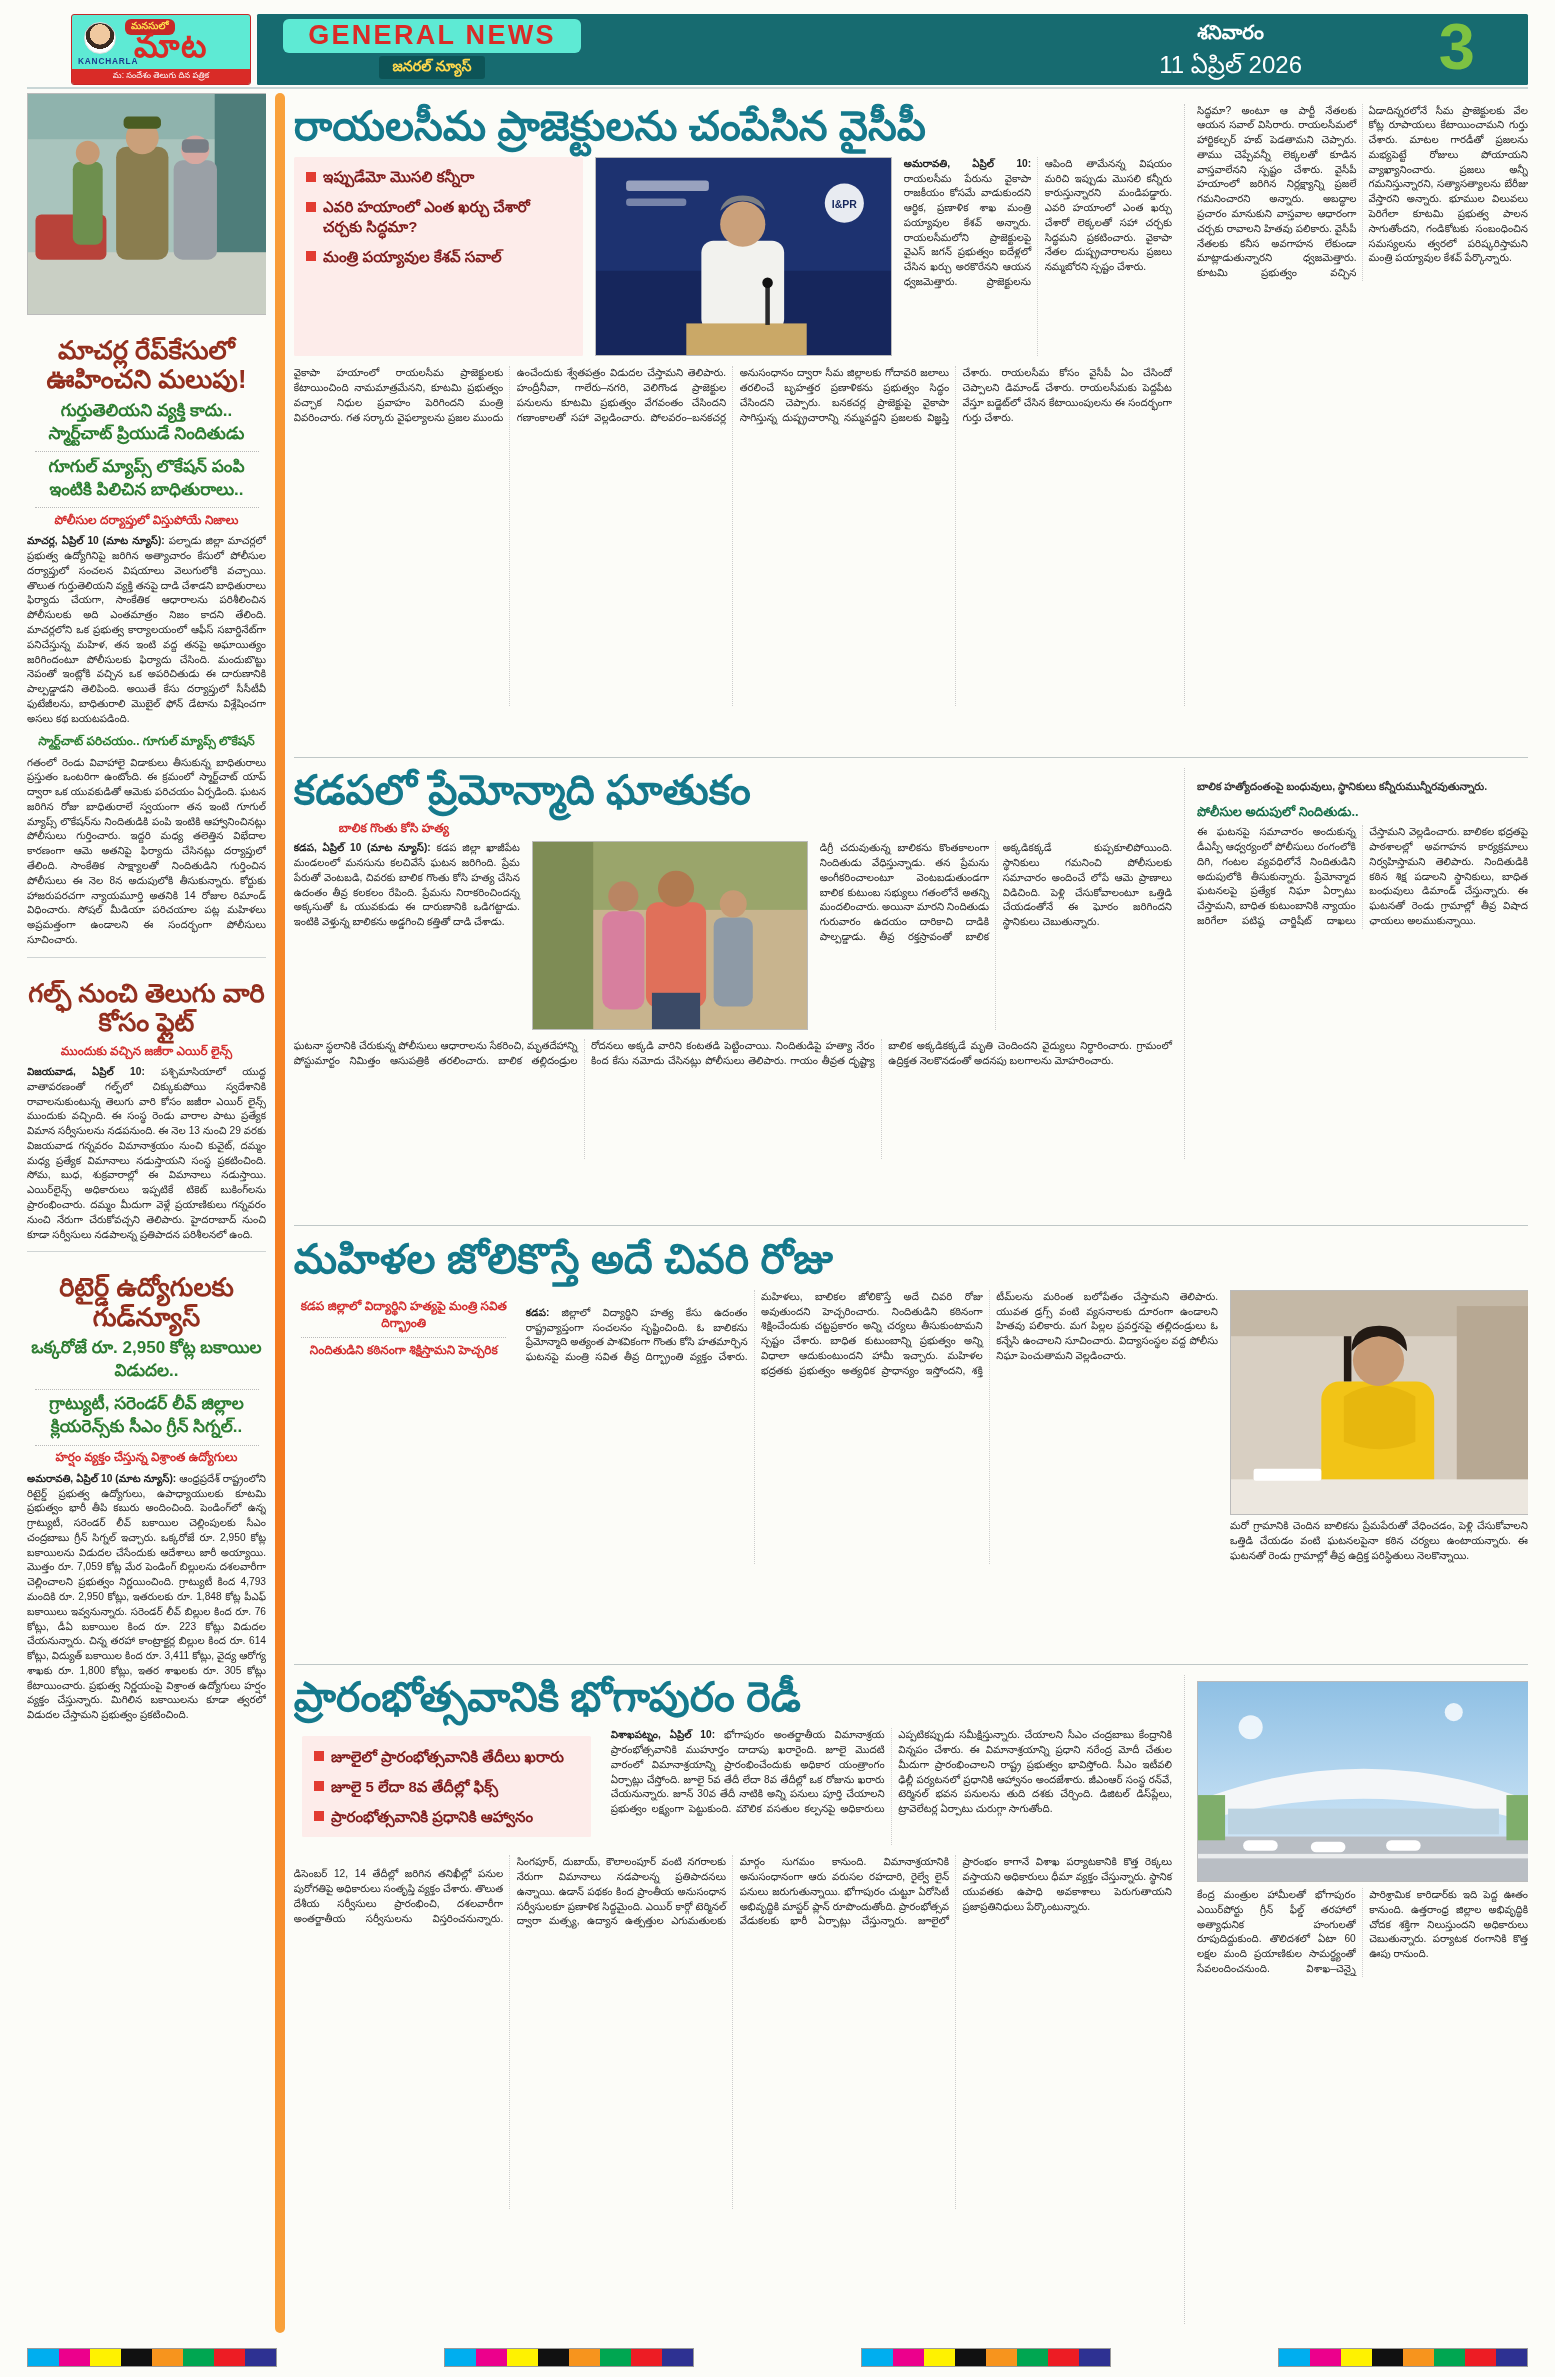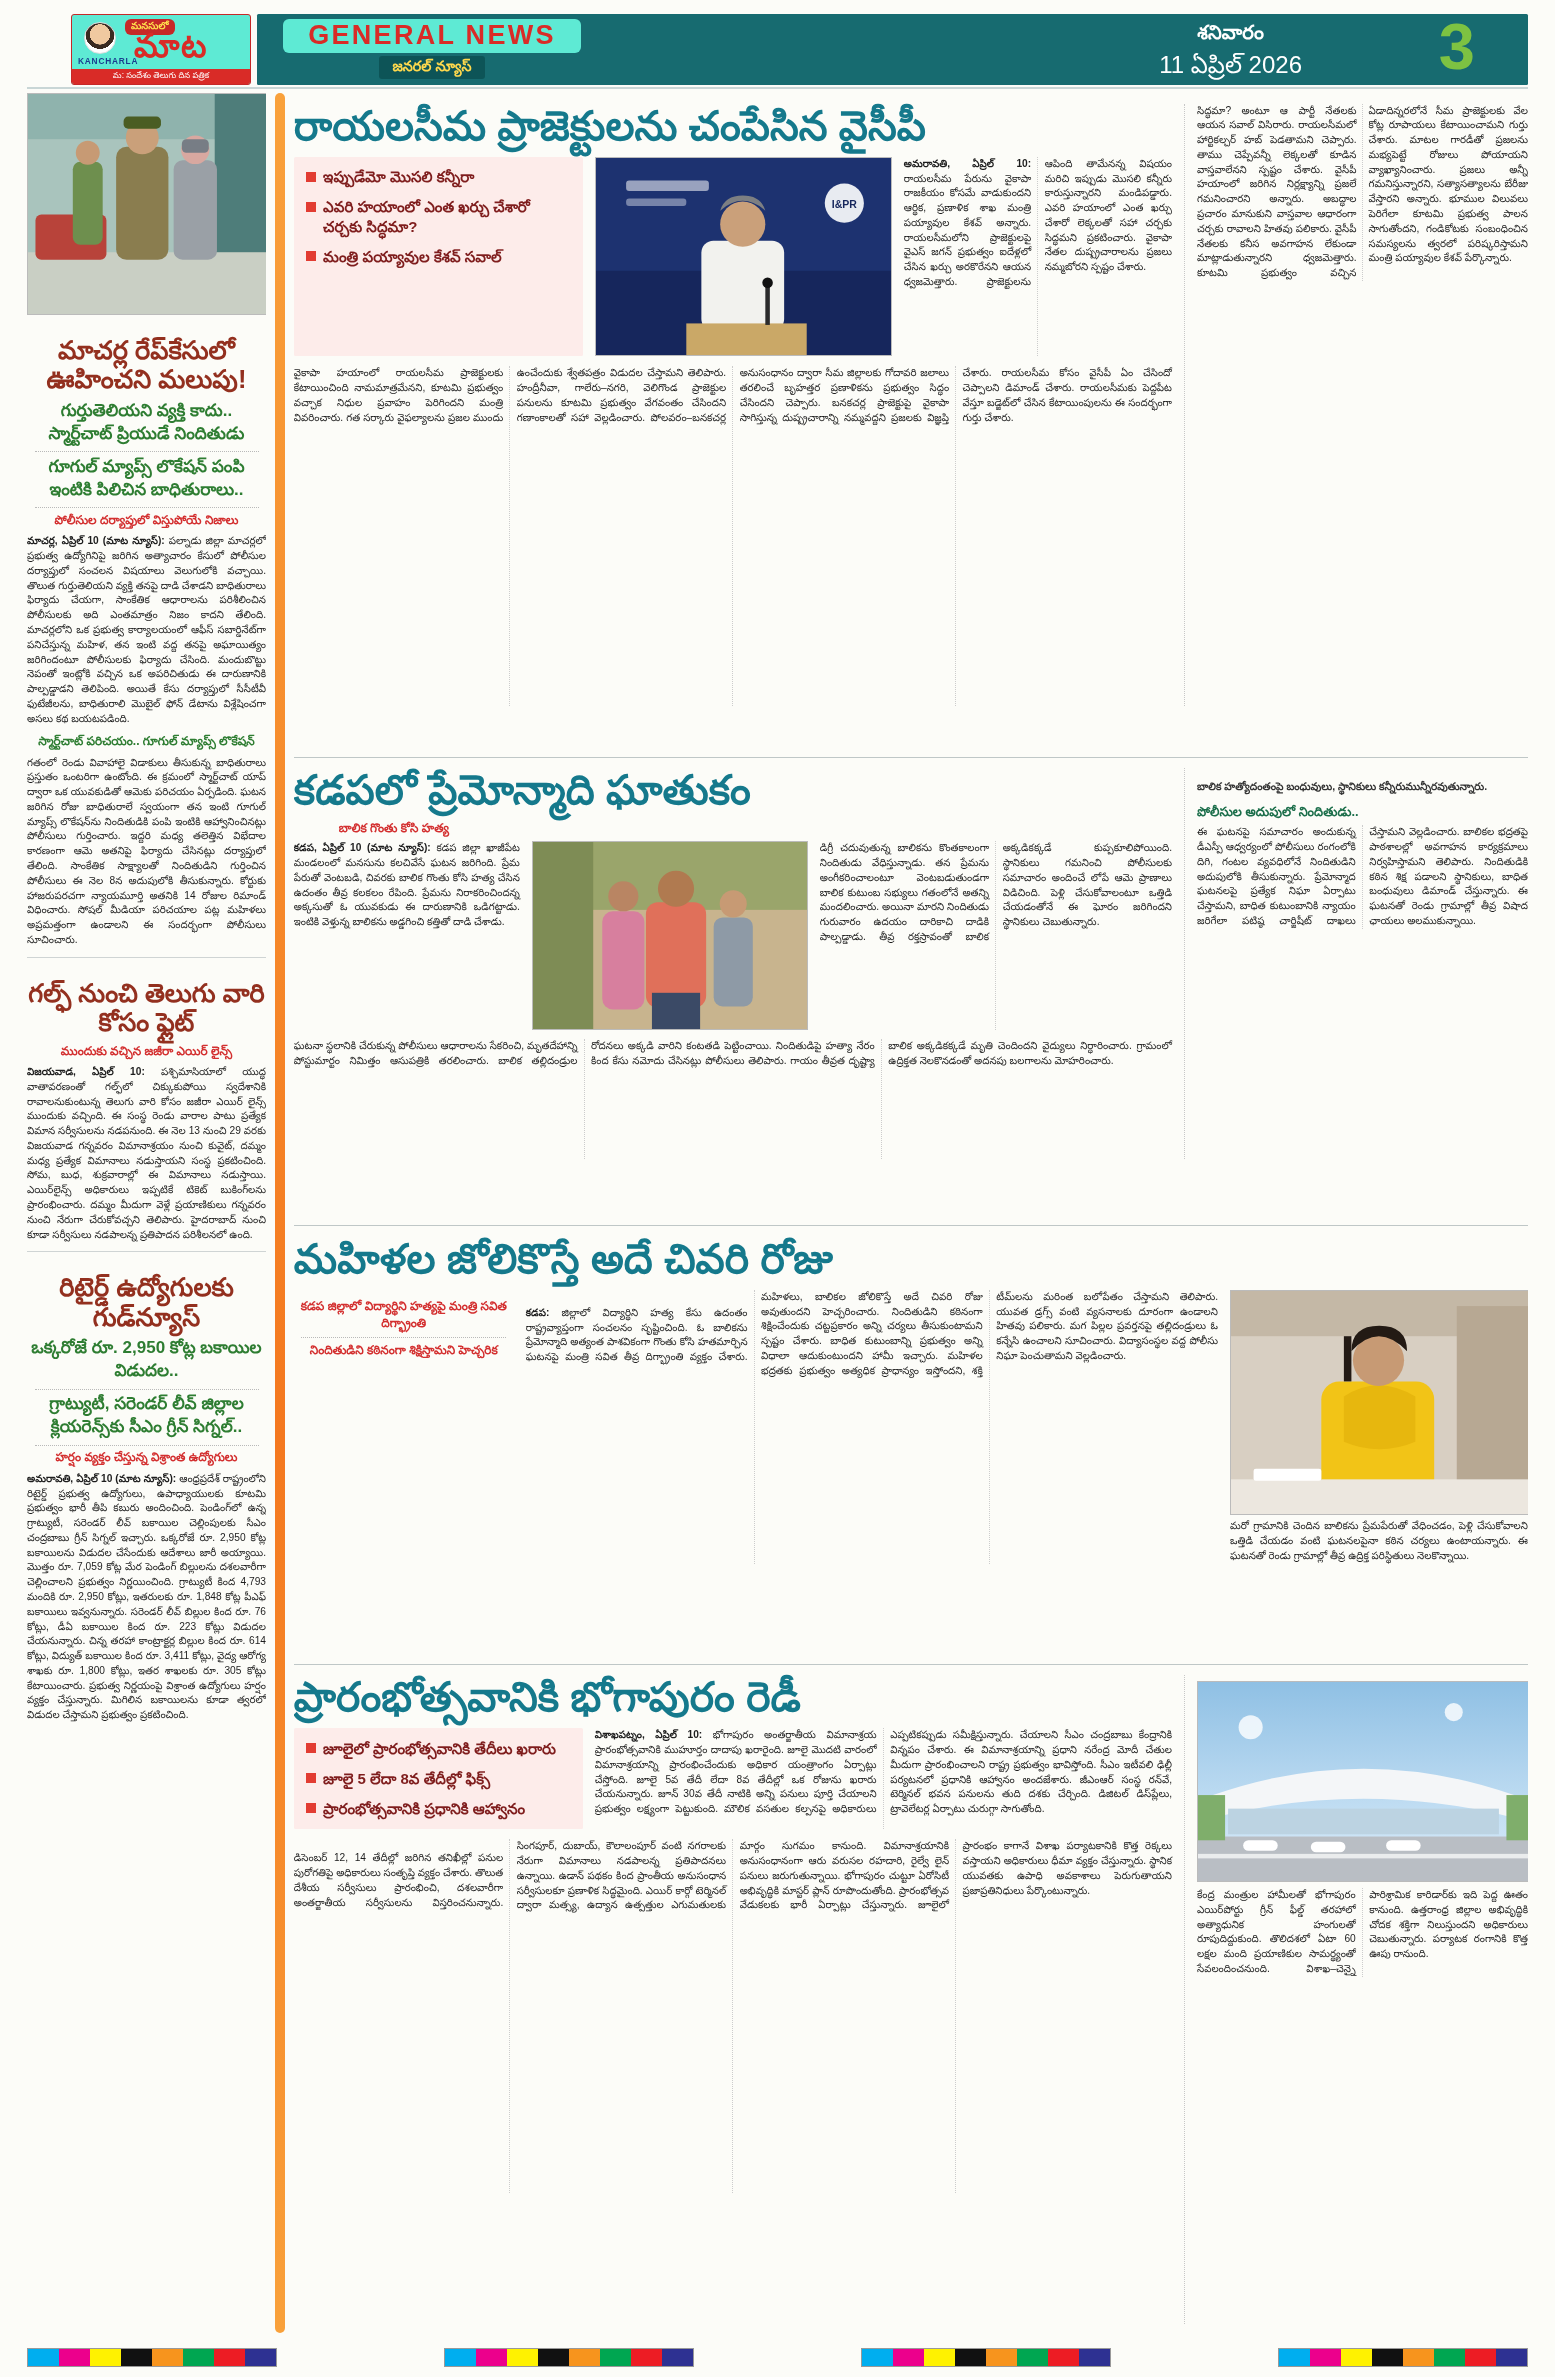--- a/index.html
+++ b/index.html
@@ -332,21 +332,21 @@
             </p>
           </div>
         </div>
       </section>
 
       <section class="story" id="story-bhogapuram">
         <div class="flex-row" style="height:100%;">
           <div class="grow">
             <h1 class="headline-teal">ప్రారంభోత్సవానికి భోగాపురం రెడీ</h1>
             <div class="flex-row">
-              <ul class="bullet-box s4-bullets" style="list-style:none;margin:0;text-align:right;">
+              <ul class="bullet-box s4-bullets" style="list-style:none;margin:8px;text-align:right;">
                 <li class="bullet-item">
                   <span class="bullet-sq"></span>
                   <span class="bullet-label">జూలైలో ప్రారంభోత్సవానికి తేదీలు ఖరారు</span>
                 </li>
                 <li class="bullet-item">
                   <span class="bullet-sq"></span>
                   <span class="bullet-label">జూలై 5 లేదా 8వ తేదీల్లో ఫిక్స్</span>
                 </li>
                 <li class="bullet-item">
                   <span class="bullet-sq"></span>

